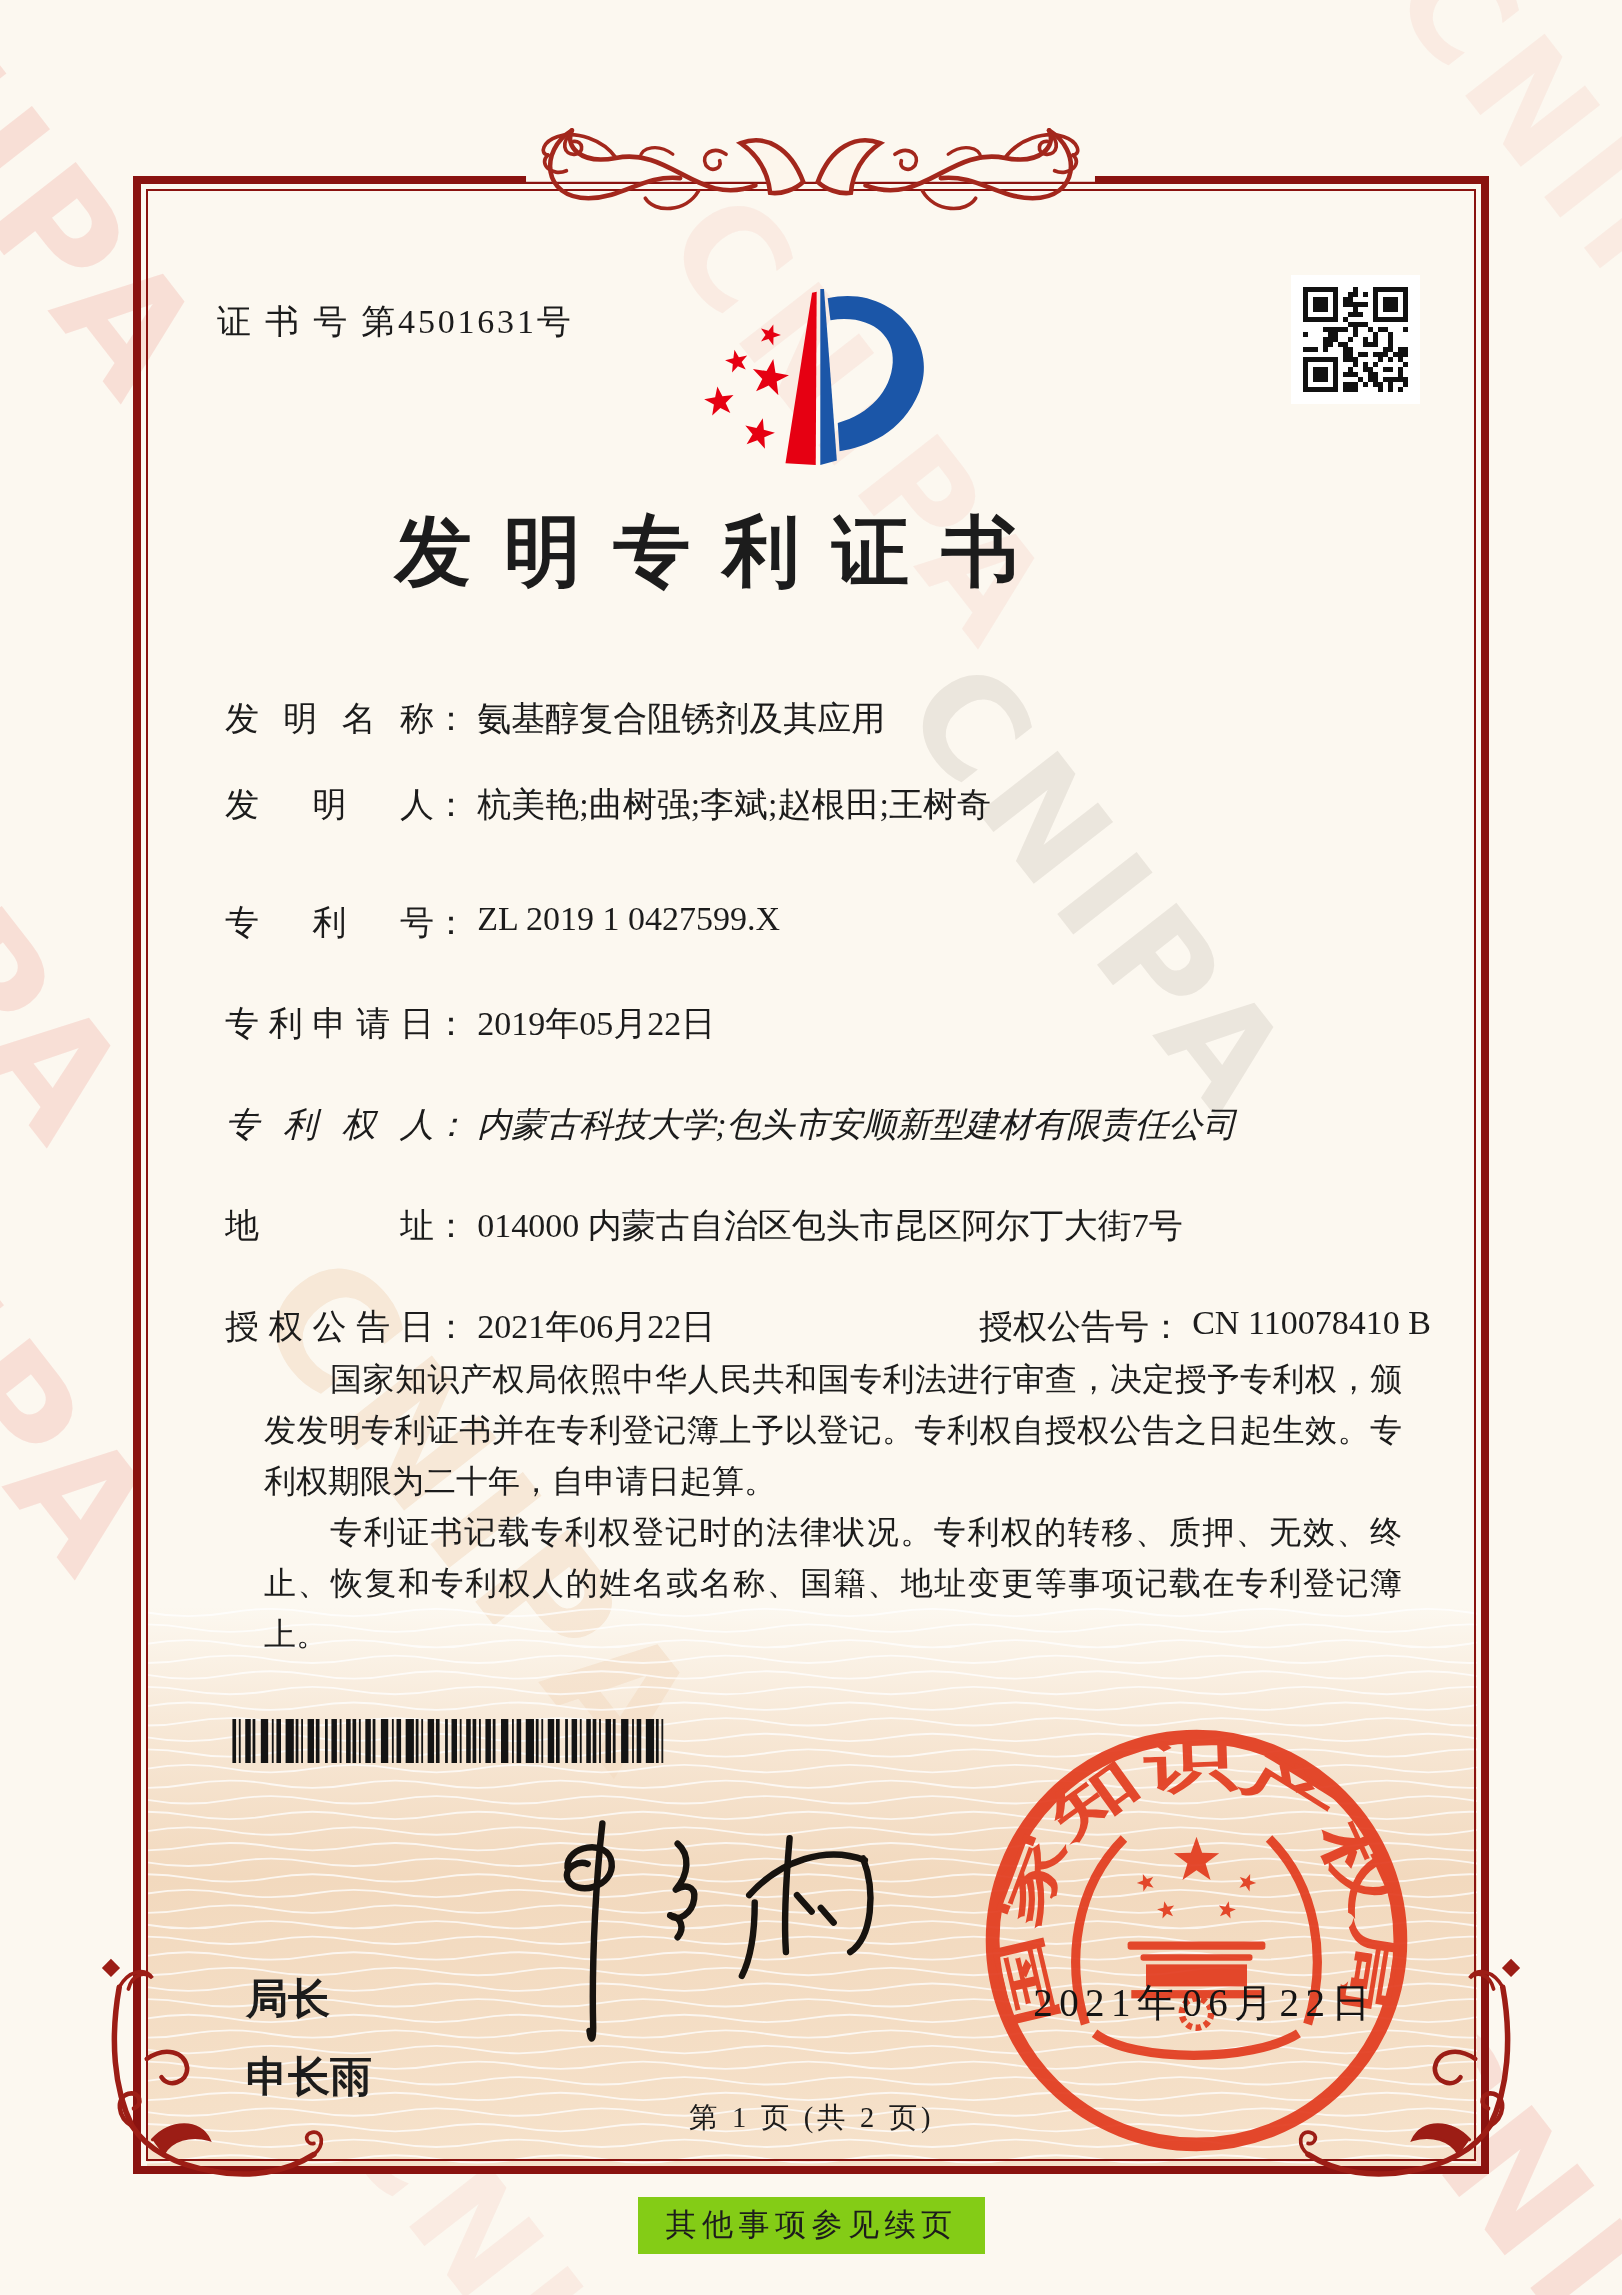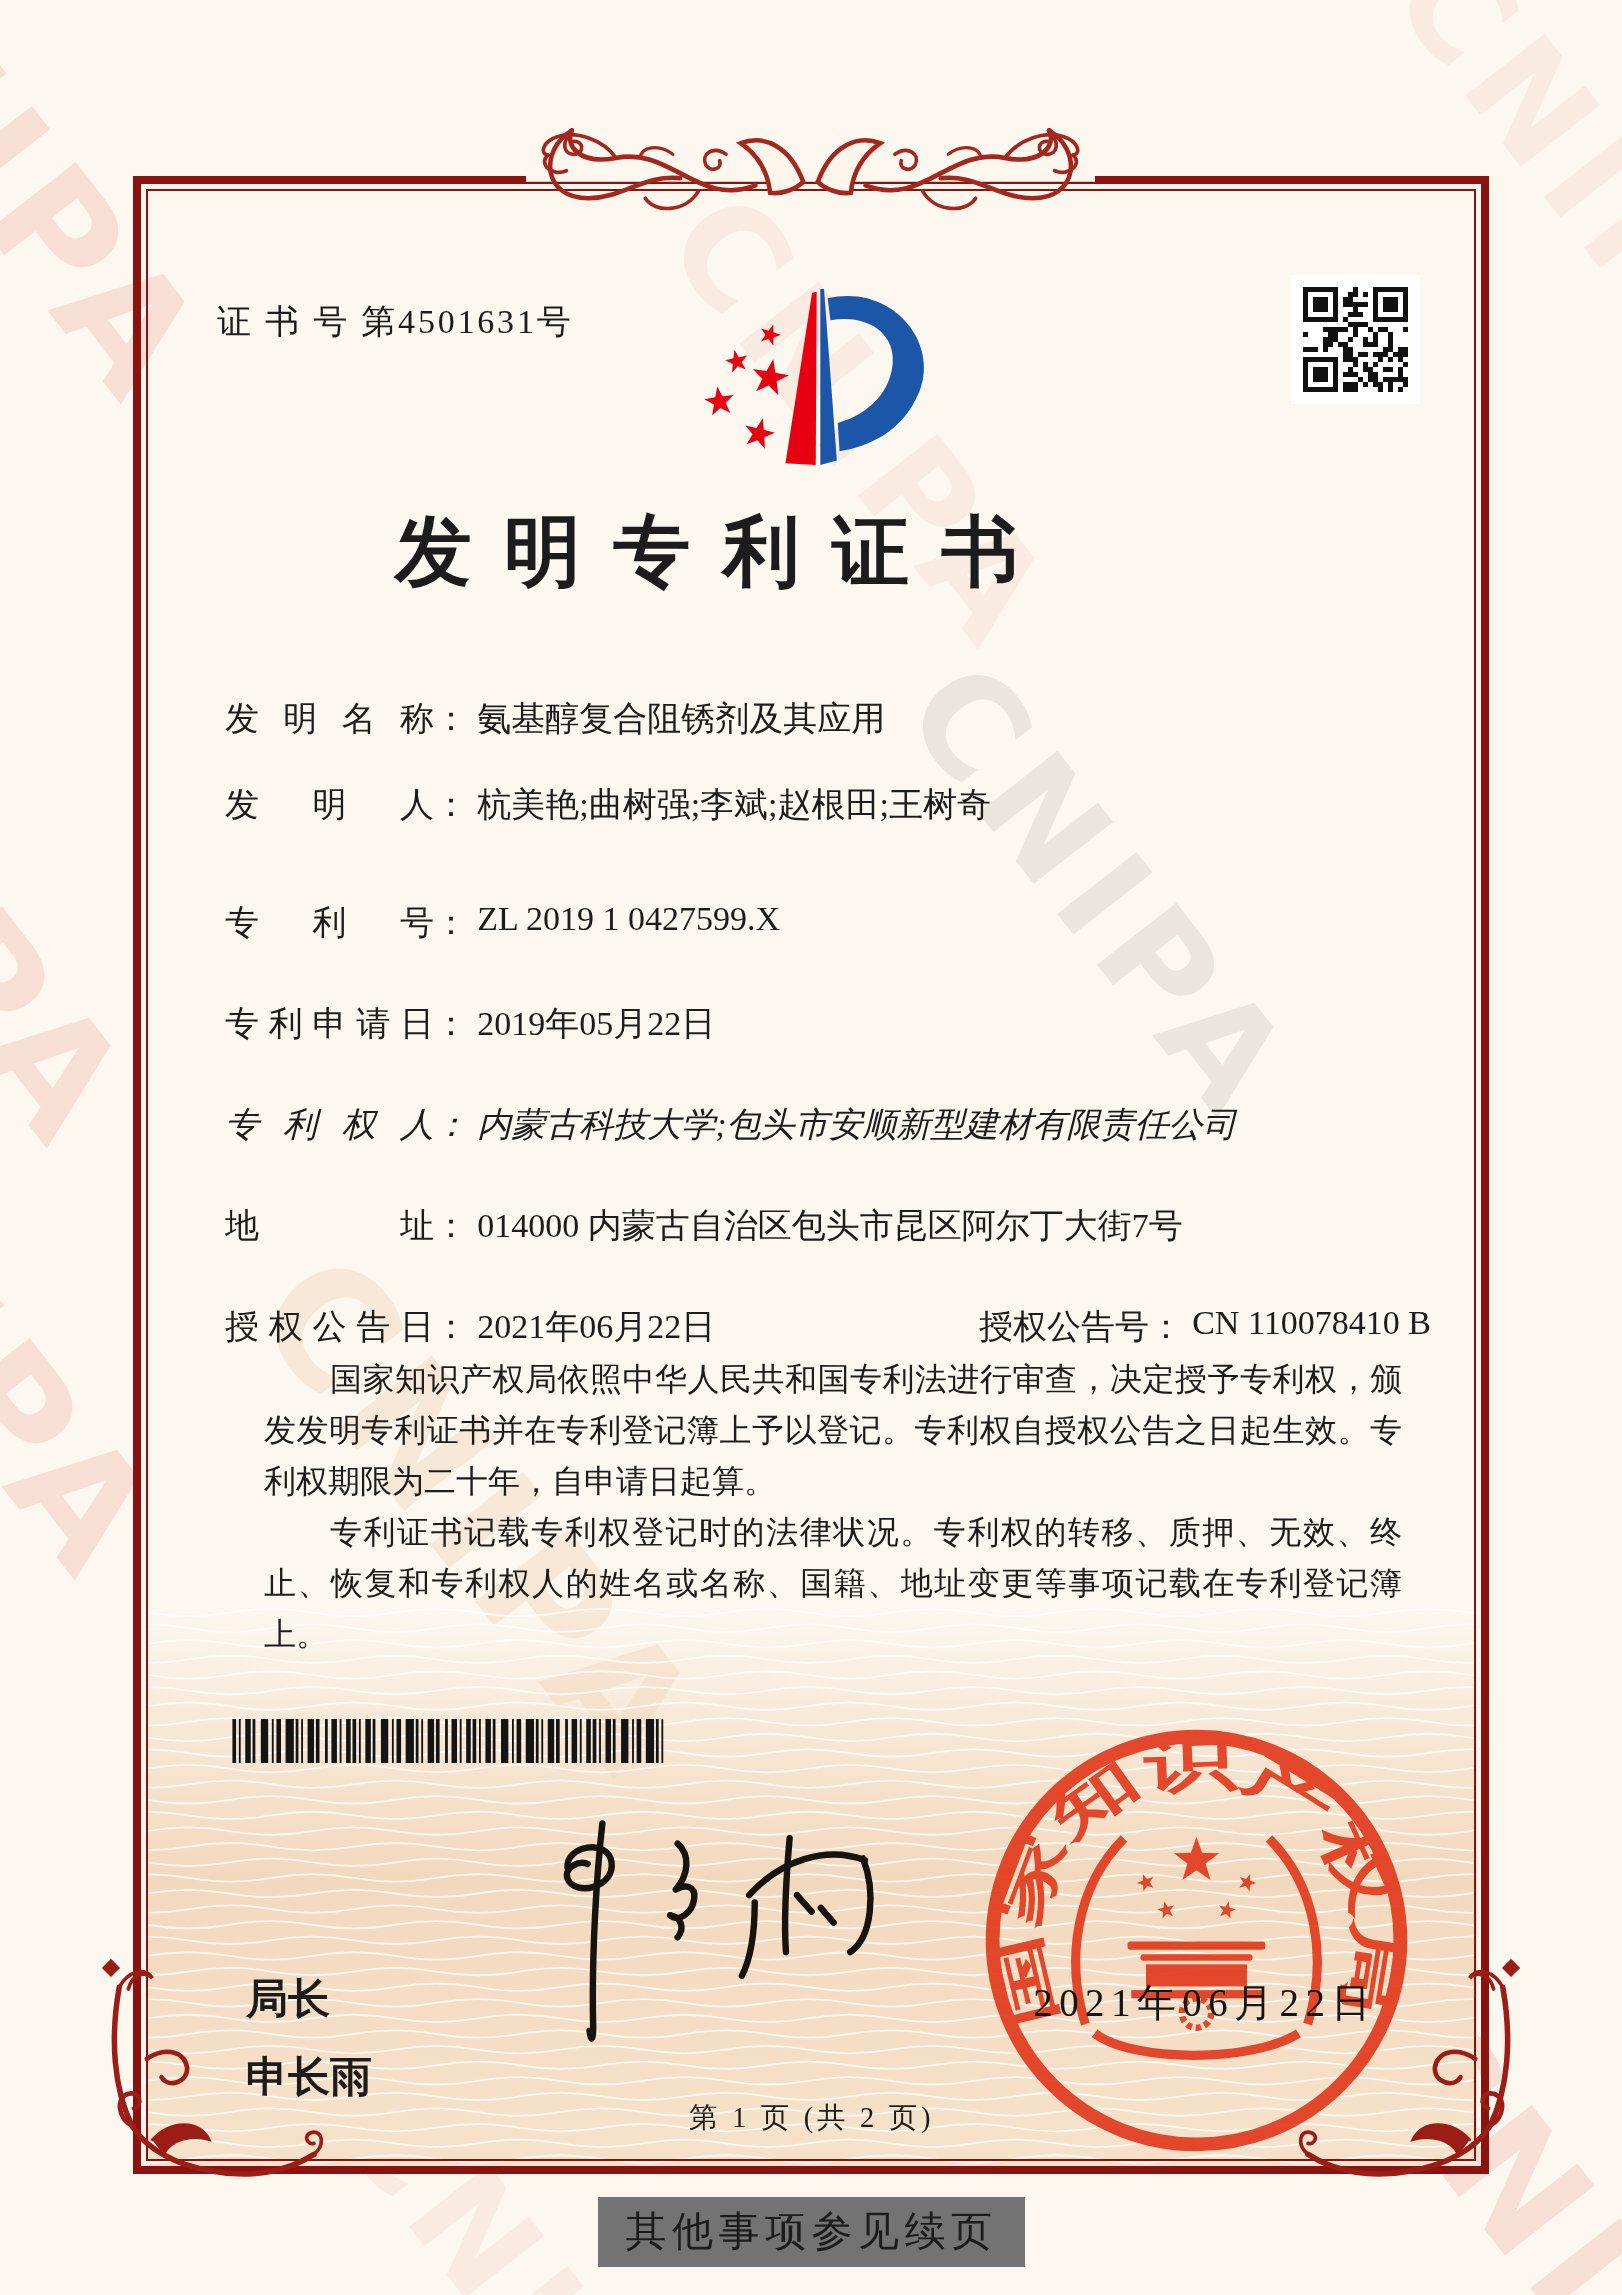--- a/index.html
+++ b/index.html
@@ -65,22 +65,22 @@
 
   .seal { position:absolute; left:977px; top:1721px; }
   .seal-date { position:absolute; left:994px; top:1976px; width:422px;
                font-size:39px; letter-spacing:6.4px; color:#141414; text-align:center;
                white-space:nowrap; }
 
   .page-no { position:absolute; left:0; top:2099px; width:1623px; text-align:center;
              font-size:28.5px; letter-spacing:3.7px; }
 
   .cont-note { position:absolute; left:0; top:2197px; width:1623px; text-align:center; }
-  .cont-note span { display:inline-block; background:#737373; padding:7.3px 27.5px;
-                    font-size:41px; letter-spacing:5.5px; }
+  .cont-note span { display:inline-block; background:#84cc16; padding:7.3px 27.5px;
+                    font-size:31px; letter-spacing:5.5px; }
 </style>
 </head>
 <body>
 
 <span class="wm pink" style="left:-119px; top:-138px;">CNIPA</span>
 <span class="wm pink2" style="left:762px;  top:165px;">CNIPA</span>
 <span class="wm pink2" style="left:1488px; top:-83px;">CNIPA</span>
 <span class="wm pink" style="left:-193px; top:606px;">CNIPA</span>
 <span class="wm gray" style="left:1001px; top:634px;">CNIPA</span>
 <span class="wm pink" style="left:-165px; top:1038px;">CNIPA</span>

